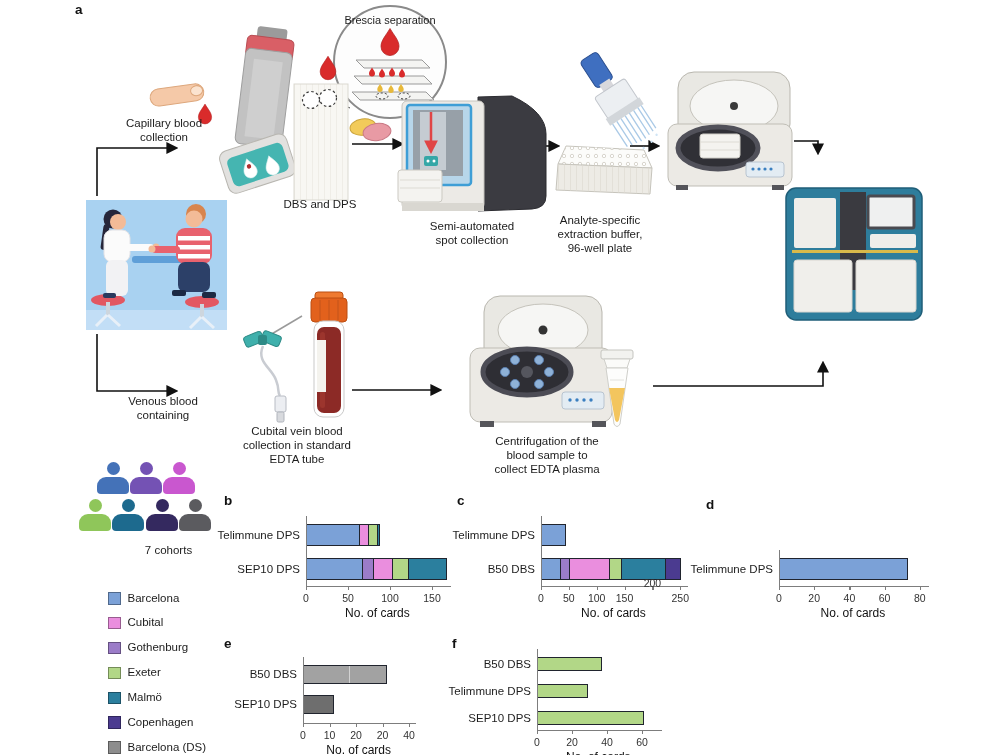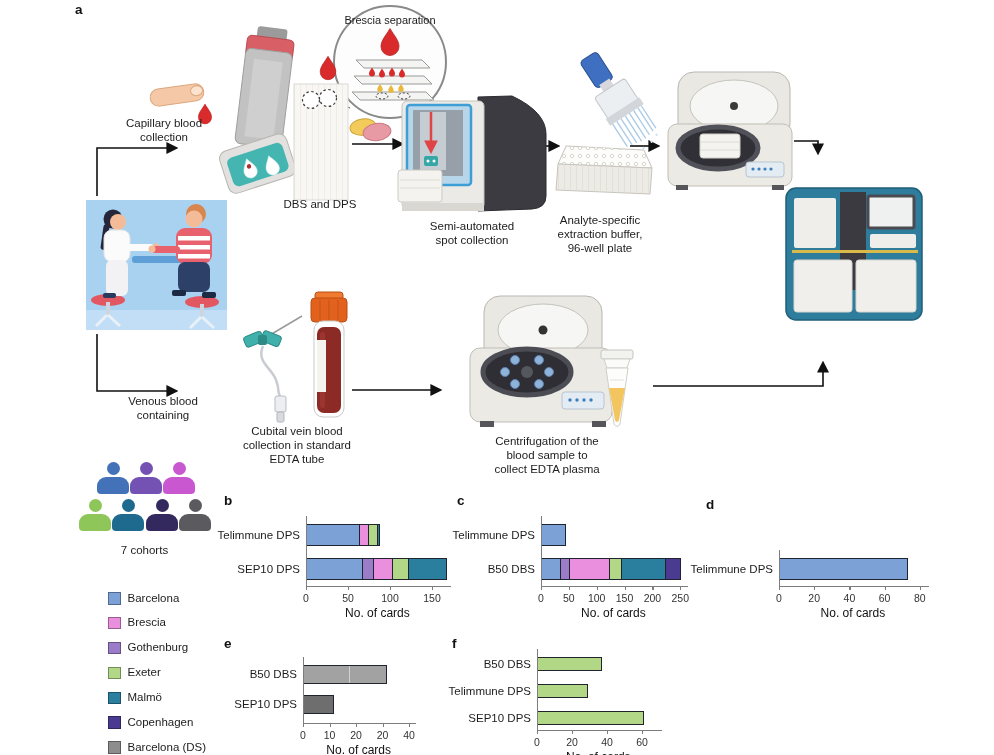--- a/index.html
+++ b/index.html
@@ -13,21 +13,21 @@
   .cap-plasma{left:338px;top:14px;width:104px;font-size:11px;}
   .cap-capillary{left:98px;top:116px;width:132px;}
   .cap-dbs{left:268px;top:197px;width:104px;}
   .cap-semi{left:403px;top:219px;width:138px;}
   .cap-analyte{left:538px;top:213px;width:124px;}
   .cap-cfg1{left:663px;top:199px;width:134px;}
   .cap-ultra{left:775px;top:326px;width:160px;}
   .cap-venous{left:108px;top:394px;width:110px;}
   .cap-cubital{left:232px;top:424px;width:130px;}
   .cap-cfg2{left:478px;top:434px;width:138px;}
-  .cap-cohorts{left:92px;top:543px;width:105px;}
+  .cap-cohorts{left:116px;top:543px;width:105px;}
   
   .pl-a{left:75px;top:2px;}
   .pl-b{left:224px;top:493px;}
   .pl-c{left:457px;top:493px;}
   .pl-d{left:706px;top:497px;}
   .pl-e{left:224px;top:636px;}
   .pl-f{left:452px;top:636px;}
   
   .person{position:absolute;width:34px;height:38px;}
   .person .head{width:13px;height:13px;border-radius:50%;margin:0 auto;}
@@ -363,21 +363,21 @@
         <div class="torso" style="background: rgb(91, 91, 95);"></div>
       </div>
     </div>
   <div class="legend" id="legend">
       <div class="legend-item">
         <div class="legend-swatch" style="background: rgb(123, 161, 215);"></div>
         <div class="legend-label">Barcelona</div>
       </div>
       <div class="legend-item">
         <div class="legend-swatch" style="background: rgb(234, 142, 222);"></div>
-        <div class="legend-label">Brescia</div>
+        <div class="legend-label">Cubital</div>
       </div>
       <div class="legend-item">
         <div class="legend-swatch" style="background: rgb(155, 124, 200);"></div>
         <div class="legend-label">Gothenburg</div>
       </div>
       <div class="legend-item">
         <div class="legend-swatch" style="background: rgb(178, 215, 135);"></div>
         <div class="legend-label">Exeter</div>
       </div>
       <div class="legend-item">
@@ -448,21 +448,21 @@
       <div class="c-xaxis" style="left: 92px; top: 94px; width: 146.82px;"></div>
       <div class="c-tick" style="left: 92px; top: 94px;"></div>
       <div class="c-ticklabel" style="left: 77px; top: 101px;">0</div>
       <div class="c-tick" style="left: 119.85px; top: 94px;"></div>
       <div class="c-ticklabel" style="left: 104.85px; top: 101px;">50</div>
       <div class="c-tick" style="left: 147.7px; top: 94px;"></div>
       <div class="c-ticklabel" style="left: 132.7px; top: 101px;">100</div>
       <div class="c-tick" style="left: 175.55px; top: 94px;"></div>
       <div class="c-ticklabel" style="left: 160.55px; top: 101px;">150</div>
       <div class="c-tick" style="left: 203.4px; top: 94px;"></div>
-      <div class="c-ticklabel" style="left: 188.4px; top: 101px;">200</div>
+      <div class="c-ticklabel" style="left: 188.4px; top: 86px;">200</div>
       <div class="c-tick" style="left: 231.25px; top: 94px;"></div>
       <div class="c-ticklabel" style="left: 216.25px; top: 101px;">250</div>
       <div class="c-xlabel" style="left: 92px; width: 144.82px; top: 115px;">No. of cards</div>
     </div>
   <div class="chart" style="left: 687px; top: 492px;">
       <div class="c-label" style="left: 0px; width: 86px; top: 71.5px;">Telimmune DPS</div>
       <div class="c-track" style="left: 92px; top: 66px; width: 147.84px; height: 22px;">
         <div class="c-bar" style="position: relative;">
           <span class="c-seg" style="position: relative; width: 126.72px; background: rgb(123, 161, 215);"></span>
         </div>

